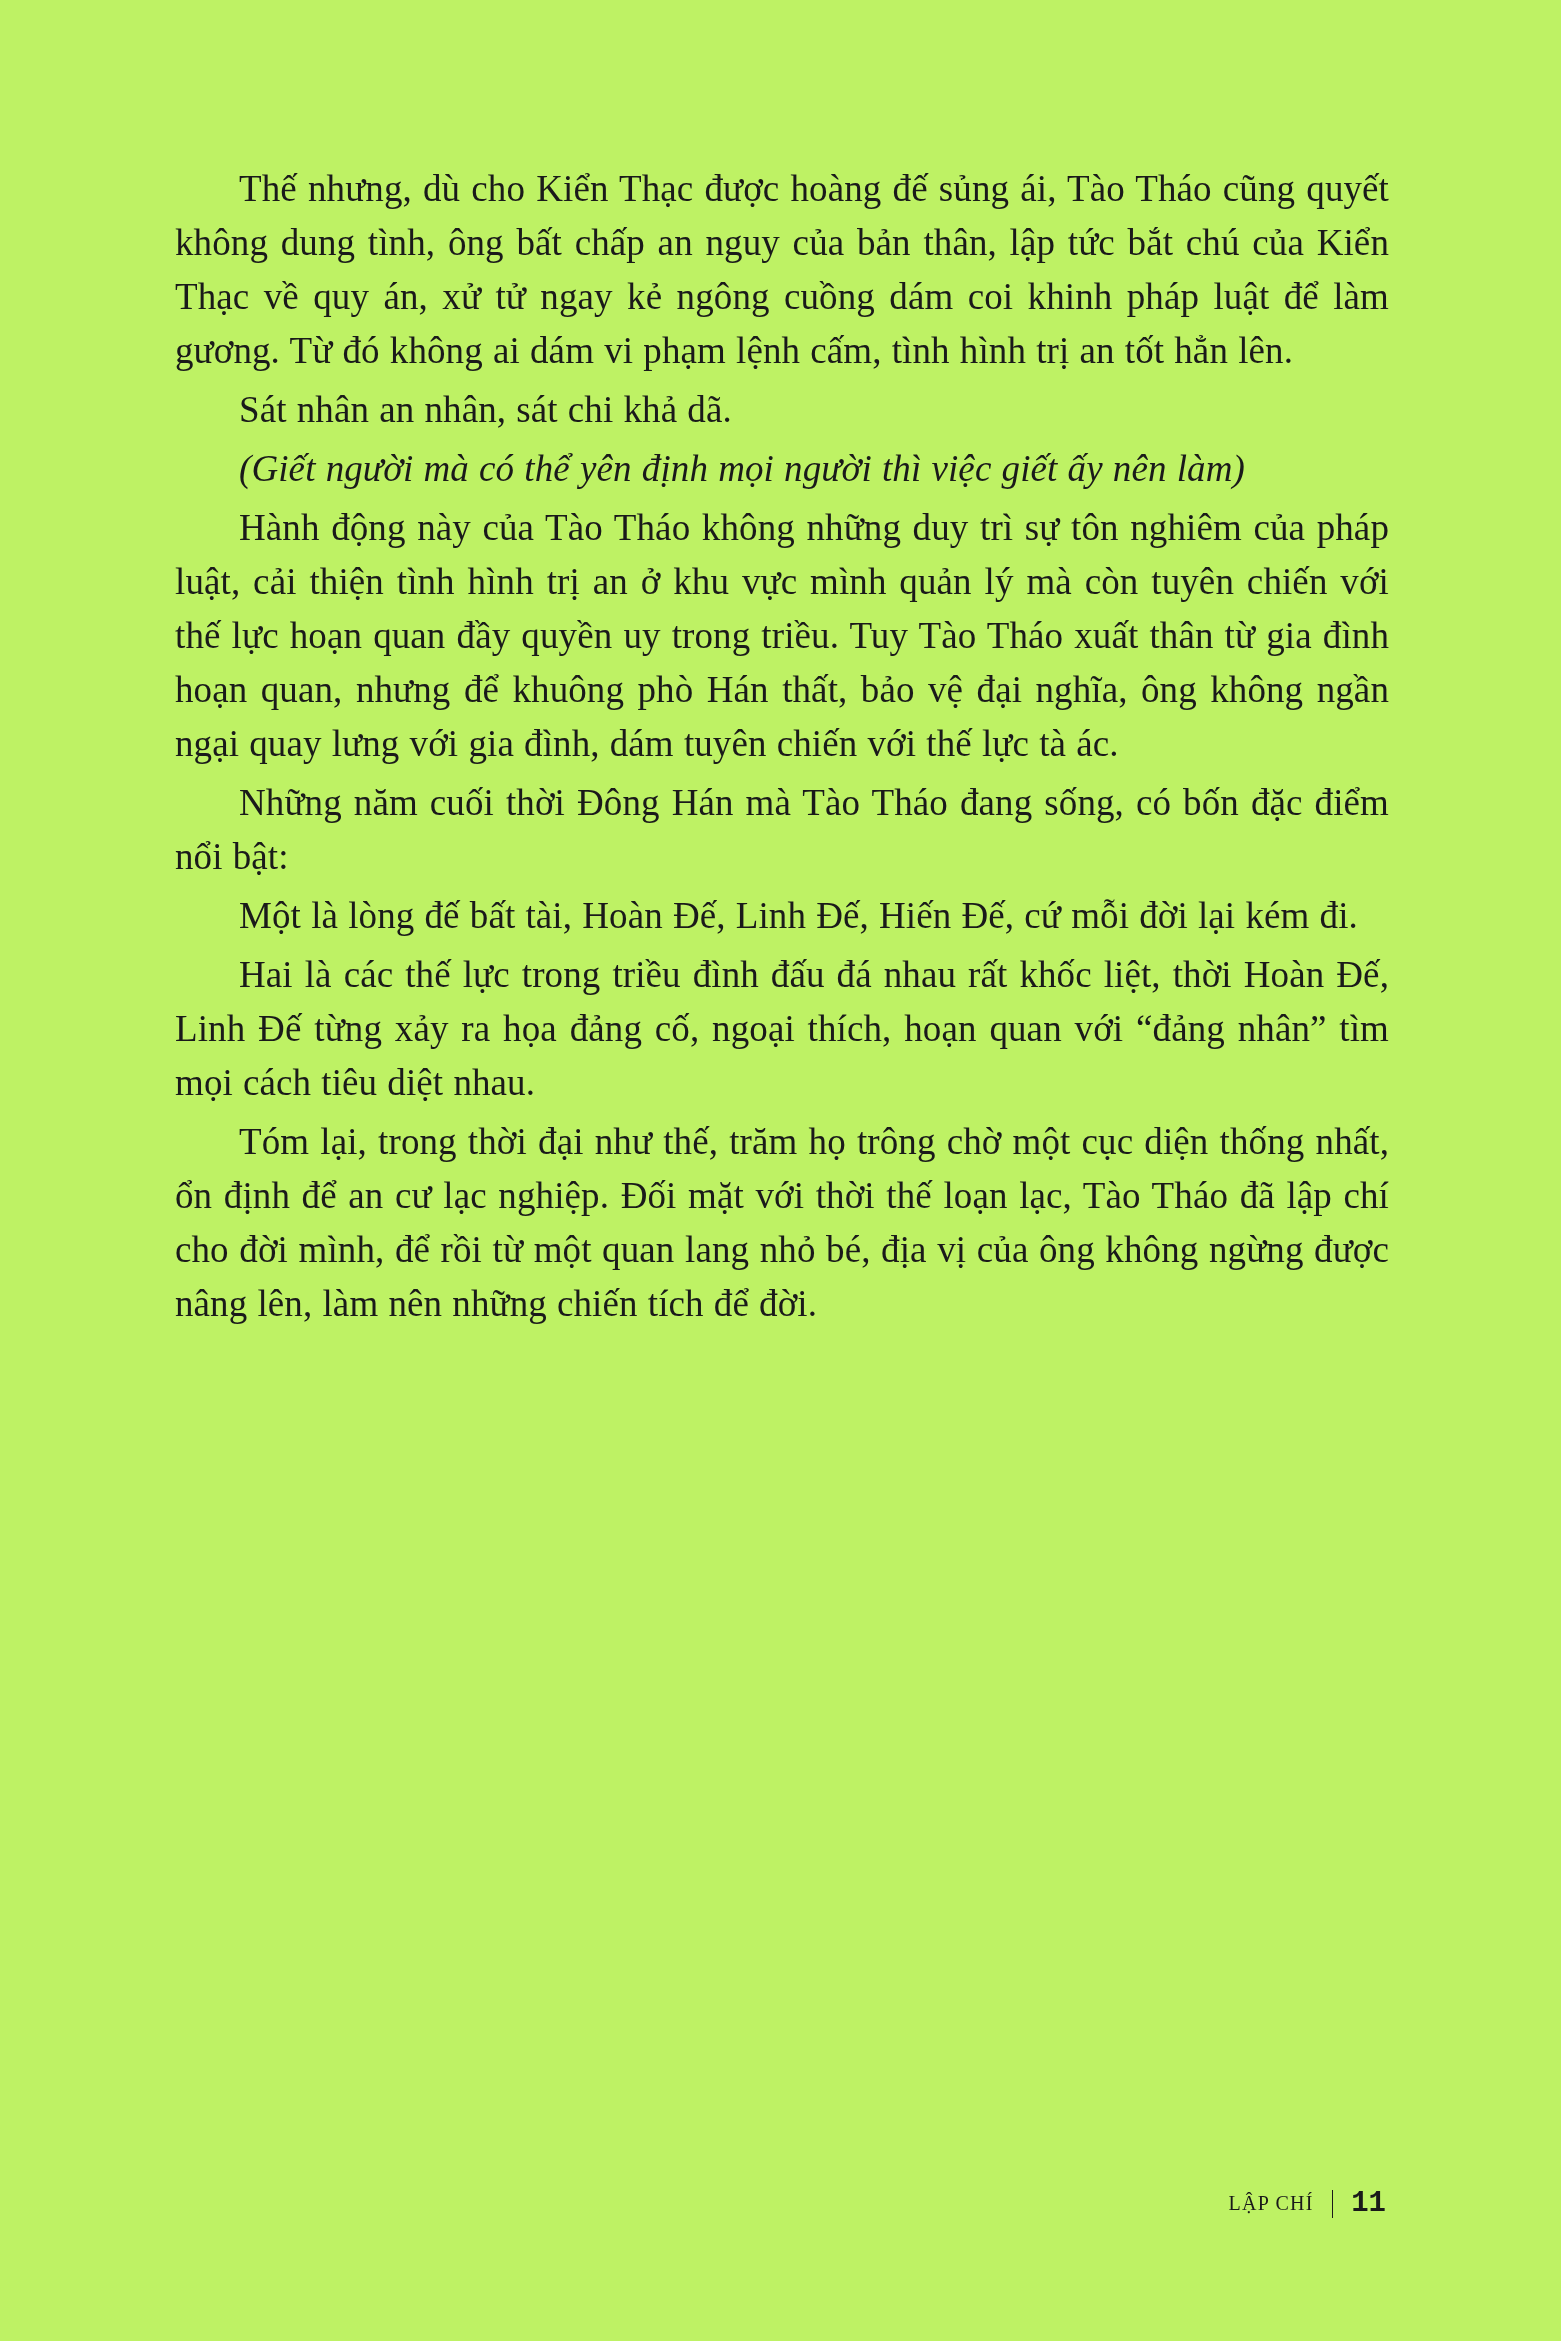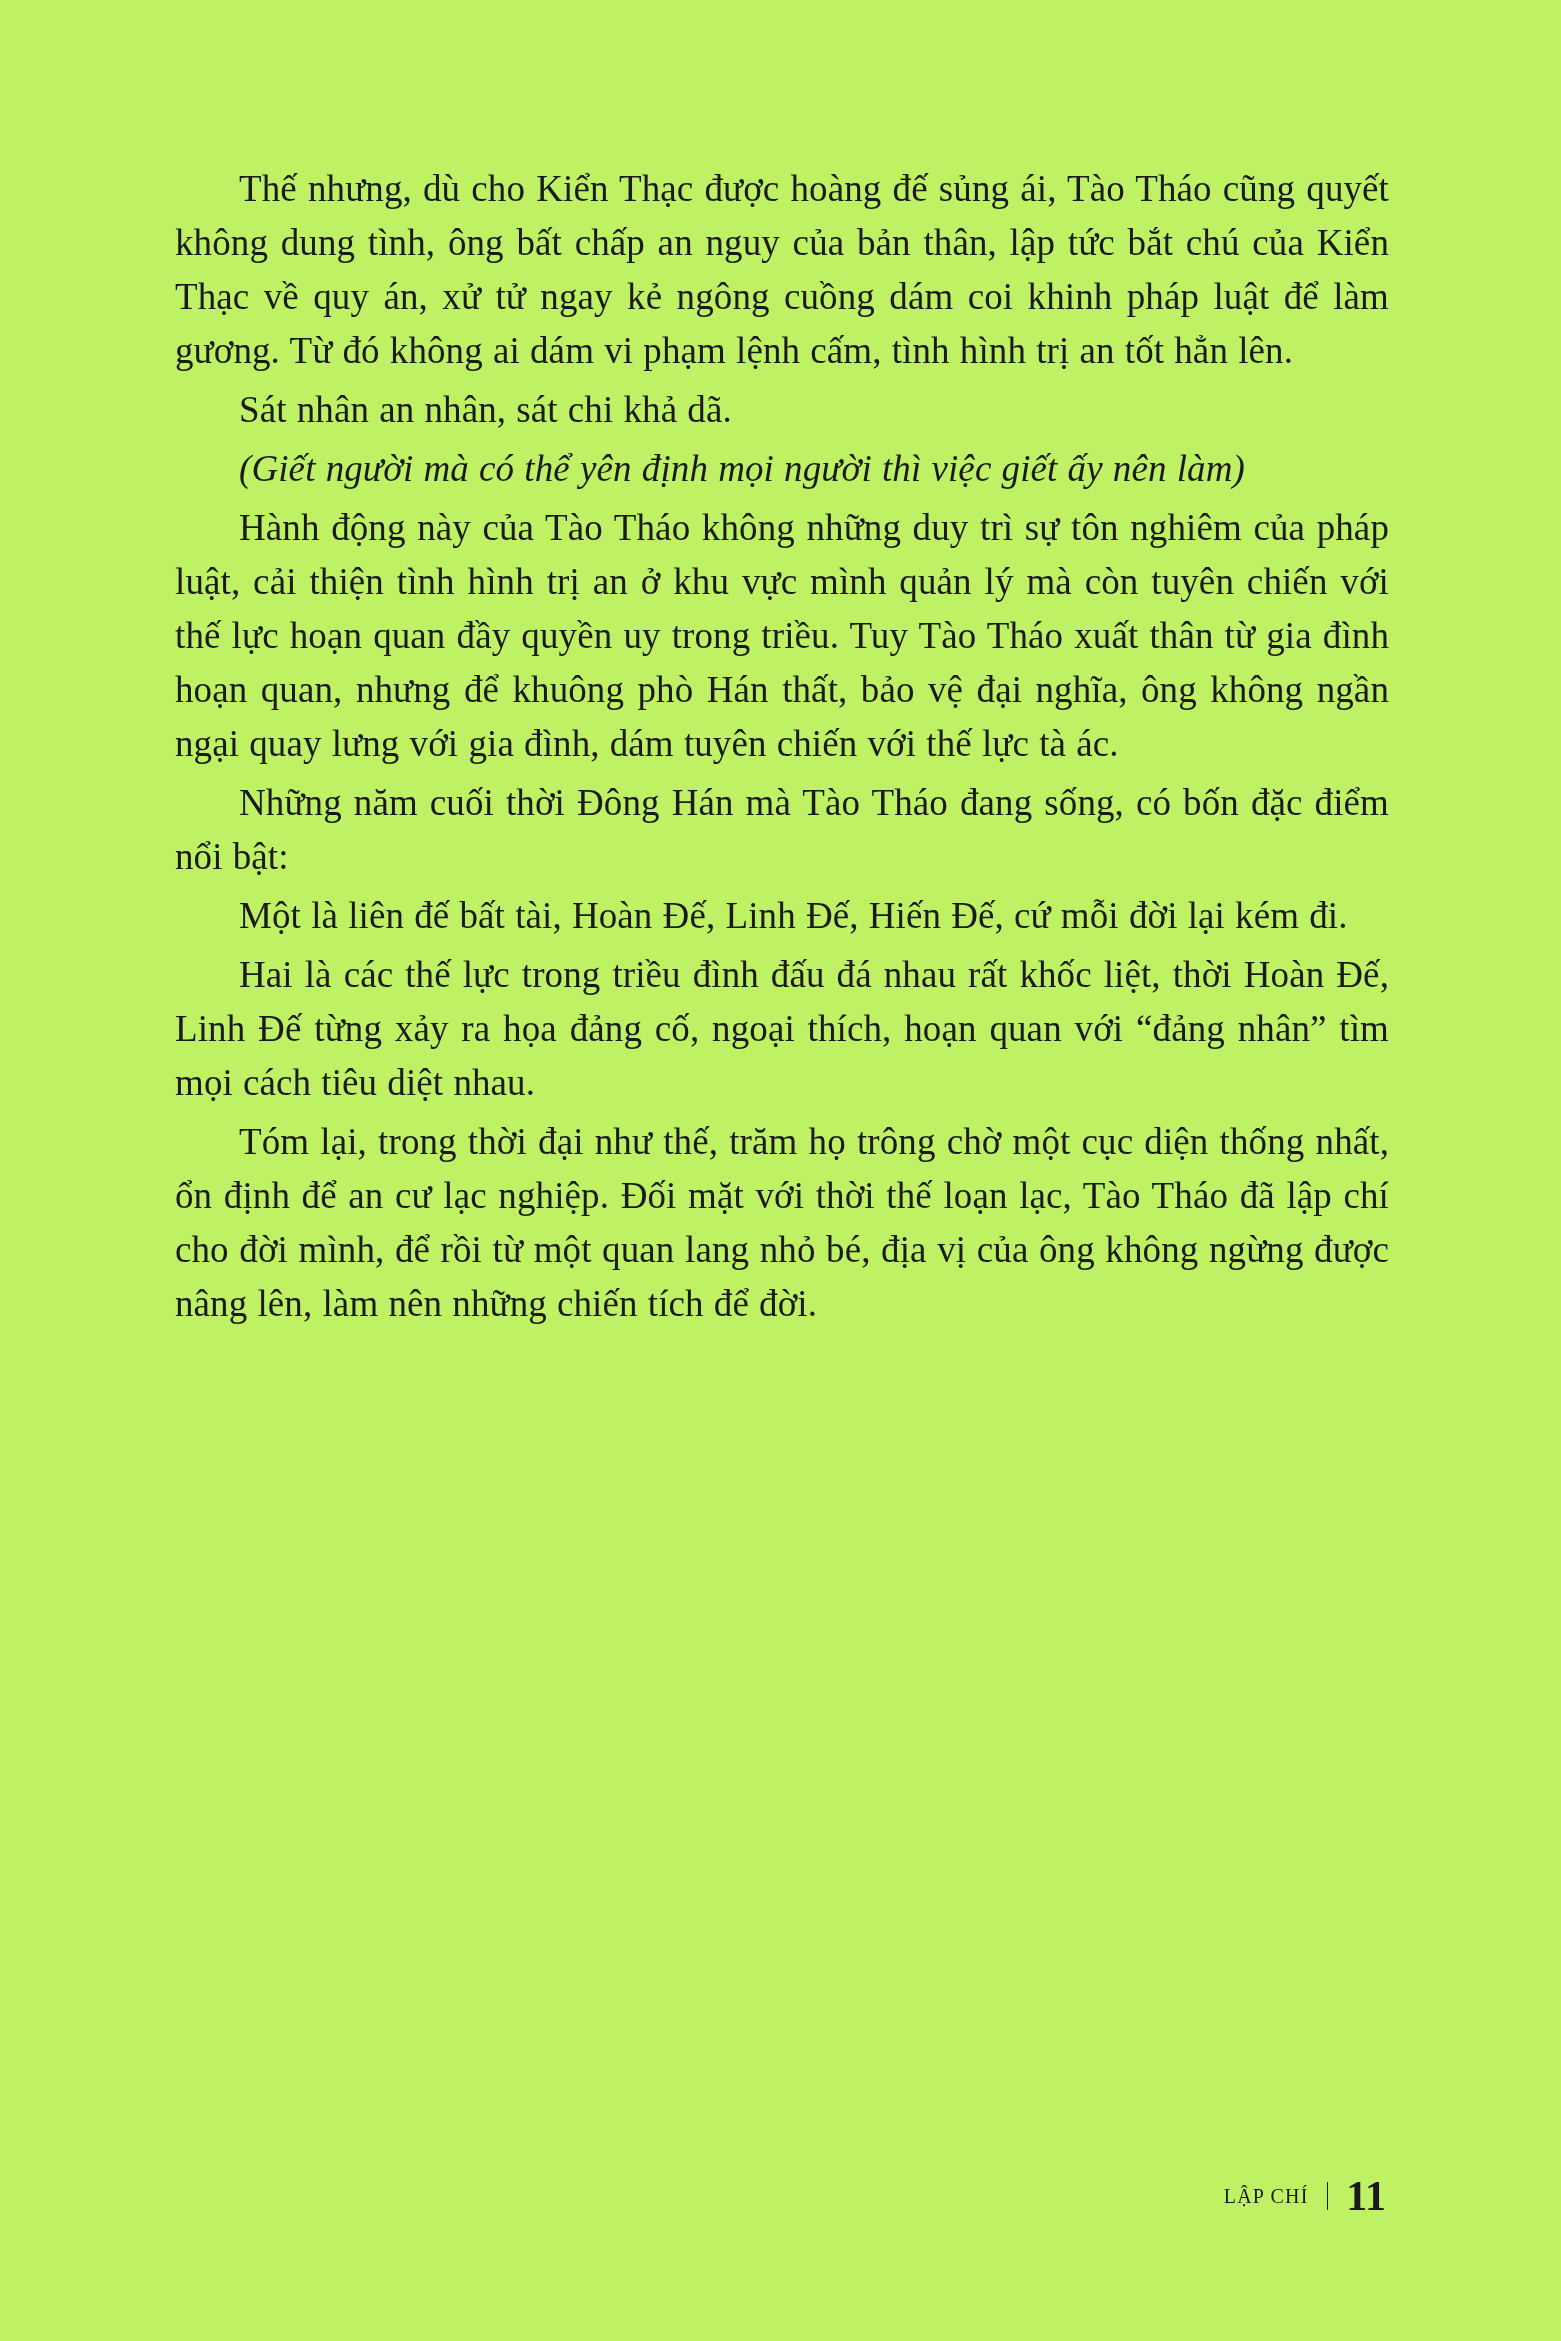--- a/index.html
+++ b/index.html
@@ -62,44 +62,45 @@
     letter-spacing: 1.2px;
     color: #1a1a1a;
   }
   .footer-sep {
     width: 1.7px;
     height: 28px;
     background: #1a1a1a;
     display: inline-block;
   }
   .footer-page {
-    font-size: 42px;
+    font-size: 29px;
     font-weight: bold;
     color: #1a1a1a;
+    font-family: Liberation Mono, monospace;
   }
 </style>
 </head>
 <body>
 
 <div class="page">
 
   <div class="content">
 
     <p class="para">Thế nhưng, dù cho Kiển Thạc được hoàng đế sủng ái, Tào Tháo cũng quyết không dung tình, ông bất chấp an nguy của bản thân, lập tức bắt chú của Kiển Thạc về quy án, xử tử ngay kẻ ngông cuồng dám coi khinh pháp luật để làm gương. Từ đó không ai dám vi phạm lệnh cấm, tình hình trị an tốt hẳn lên.</p>
 
 
     <p class="para quote-line">Sát nhân an nhân, sát chi khả dã.</p>
 
     <p class="para quote-line italic">(Giết người mà có thể yên định mọi người thì việc giết ấy nên làm)</p>
 
     <p class="para">Hành động này của Tào Tháo không những duy trì sự tôn nghiêm của pháp luật, cải thiện tình hình trị an ở khu vực mình quản lý mà còn tuyên chiến với thế lực hoạn quan đầy quyền uy trong triều. Tuy Tào Tháo xuất thân từ gia đình hoạn quan, nhưng để khuông phò Hán thất, bảo vệ đại nghĩa, ông không ngần ngại quay lưng với gia đình, dám tuyên chiến với thế lực tà ác.</p>
 
     <p class="para">Những năm cuối thời Đông Hán mà Tào Tháo đang sống, có bốn đặc điểm nổi bật:</p>
 
-    <p class="para">Một là liên đế bất tài, Hoàn Đế, Linh Đế, Hiến Đế, cứ mỗi đời lại kém đi.</p>
+    <p class="para">Một là lòng đế bất tài, Hoàn Đế, Linh Đế, Hiến Đế, cứ mỗi đời lại kém đi.</p>
 
     <p class="para">Hai là các thế lực trong triều đình đấu đá nhau rất khốc liệt, thời Hoàn Đế, Linh Đế từng xảy ra họa đảng cố, ngoại thích, hoạn quan với “đảng nhân” tìm mọi cách tiêu diệt nhau.</p>
 
 
 
     <p class="para">Tóm lại, trong thời đại như thế, trăm họ trông chờ một cục diện thống nhất, ổn định để an cư lạc nghiệp. Đối mặt với thời thế loạn lạc, Tào Tháo đã lập chí cho đời mình, để rồi từ một quan lang nhỏ bé, địa vị của ông không ngừng được nâng lên, làm nên những chiến tích để đời.</p>
 
   </div>
 
   <div class="footer">

